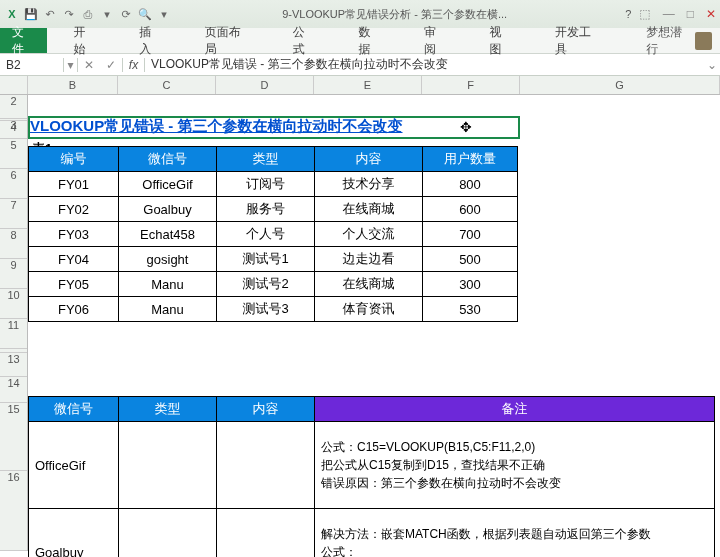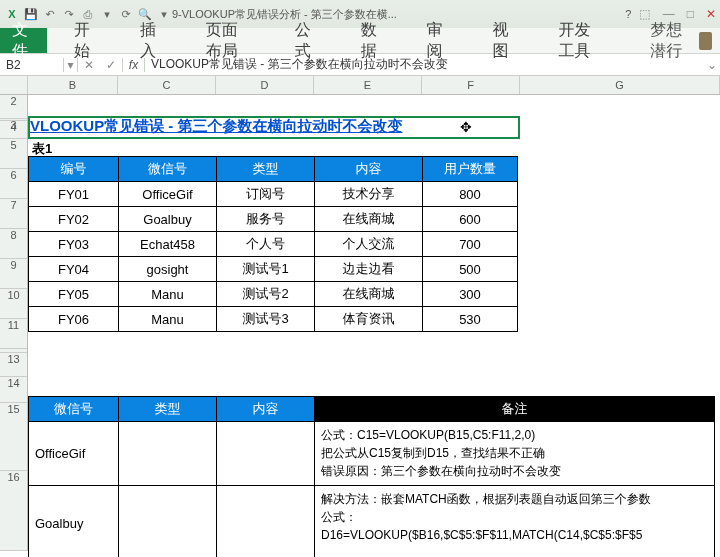--- a/index.html
+++ b/index.html
@@ -1,25 +1,25 @@
 <!DOCTYPE html>
 <html><head>
 <meta charset="utf-8">
 <style>
 * { margin: 0; padding: 0; box-sizing: border-box; font-family: "Microsoft YaHei", Arial, sans-serif; }
 body { background: #fff; width: 720px; height: 557px; overflow: hidden; position: relative; }
 
 .titlebar { height: 28px; background: linear-gradient(#e8efe8,#e0e8e0); display: flex; align-items: center; padding: 0 4px; font-size: 11px; color: #555; }
 .titlebar .qat { display: flex; gap: 3px; align-items: center; }
 .titlebar .qat span { width: 16px; height: 16px; display: inline-flex; align-items: center; justify-content: center; color: #666; }
-.titlebar .title { flex: 1; white-space: nowrap; overflow: hidden; text-overflow: ellipsis; }
+.titlebar .title { flex: 1; text-align: center; white-space: nowrap; overflow: hidden; text-overflow: ellipsis; }
 .titlebar .wincontrols { display: flex; gap: 12px; font-size: 12px; color: #888; }
 .titlebar .wincontrols span:last-child { color: #c33; }
 
-.ribbon-tabs { height: 26px; background: #f4f6f4; display: flex; align-items: center; border-bottom: 1px solid #d0d6d0; font-size: 16px; gap: 11px; }
+.ribbon-tabs { height: 26px; background: #f4f6f4; display: flex; align-items: center; border-bottom: 1px solid #d0d6d0; font-size: 12px; gap: 11px; }
 .ribbon-tabs .file-tab { background: #1a8a4a; color: #fff; padding: 5px 12px; height: 100%; display: flex; align-items: center; }
 .ribbon-tabs .tab { padding: 0 16px; color: #404040; height: 100%; display: flex; align-items: center; cursor: pointer; }
 .ribbon-tabs .spacer { flex: 1; }
 .ribbon-tabs .user { padding: 0 8px; color: #555; display: flex; align-items: center; gap: 4px; }
 .avatar { width: 18px; height: 18px; background: #8a7a5a; border-radius: 2px; }
 
 .formula-bar { height: 22px; border-bottom: 1px solid #c8d0c8; display: flex; align-items: center; font-size: 12px; }
 .name-box { width: 64px; border-right: 1px solid #c8d0c8; padding: 0 6px; color: #333; background: #fff; }
 .fb-btns { display: flex; border-right: 1px solid #c8d0c8; }
 .fb-btns span { width: 22px; text-align: center; color: #888; }
@@ -41,33 +41,33 @@
 
 .sel-rect { position: absolute; left: 0; top: 21px; width: 492px; height: 23px; border: 2px solid #1a8a4a; pointer-events: none; }
 .title-cell { position: absolute; left: 2px; top: 22px; color: #0050d0; font-weight: bold; text-decoration: underline; font-size: 15px; }
 .cursor-cross { position: absolute; left: 432px; top: 24px; font-size: 14px; color: #000; }
 
 .label-b1 { position: absolute; left: 4px; top: 45px; font-weight: bold; font-size: 13px; }
 
 .tbl { position: absolute; border: 1.5px solid #000; border-collapse: collapse; }
 .tbl td, .tbl th { border: 1px solid #000; text-align: center; padding: 3px 0; height: 24px; font-size: 13px; }
 .tbl th { background: #0a84e0; color: #fff; font-weight: normal; }
-.tbl1 { left: 0; top: 61px; }
+.tbl1 { left: 0; top: 51px; }
 .tbl1 td:nth-child(1), .tbl1 th:nth-child(1) { width: 90px; }
 .tbl1 td:nth-child(2), .tbl1 th:nth-child(2) { width: 98px; }
 .tbl1 td:nth-child(3), .tbl1 th:nth-child(3) { width: 98px; }
 .tbl1 td:nth-child(4), .tbl1 th:nth-child(4) { width: 108px; }
 .tbl1 td:nth-child(5), .tbl1 th:nth-child(5) { width: 95px; }
 
 .yellow-note { position: absolute; left: 0; top: 280px; background: #ffff00; font-weight: bold; padding: 2px 4px; font-size: 12.5px; }
 
 .tbl2 { left: 0; top: 301px; }
 .tbl2 th.blue { background: #0a84e0; }
-.tbl2 th.green { background: #000000; }
-.tbl2 td.left { text-align: left; padding: 4px 6px; font-size: 12px; line-height: 1.5; vertical-align: top; width: 400px; }
+.tbl2 th.green { background: #6d28d9; }
+.tbl2 td.left { text-align: left; padding: 16px 6px; font-size: 12px; line-height: 1.5; vertical-align: top; width: 400px; }
 .tbl2 td:nth-child(1), .tbl2 th:nth-child(1) { width: 90px; }
 .tbl2 td:nth-child(2), .tbl2 th:nth-child(2) { width: 98px; }
 .tbl2 td:nth-child(3), .tbl2 th:nth-child(3) { width: 98px; }
 .tbl2 th.green { width: 400px; }
 </style>
 </head>
 <body>
 
 <div class="titlebar">
   <div class="qat">

